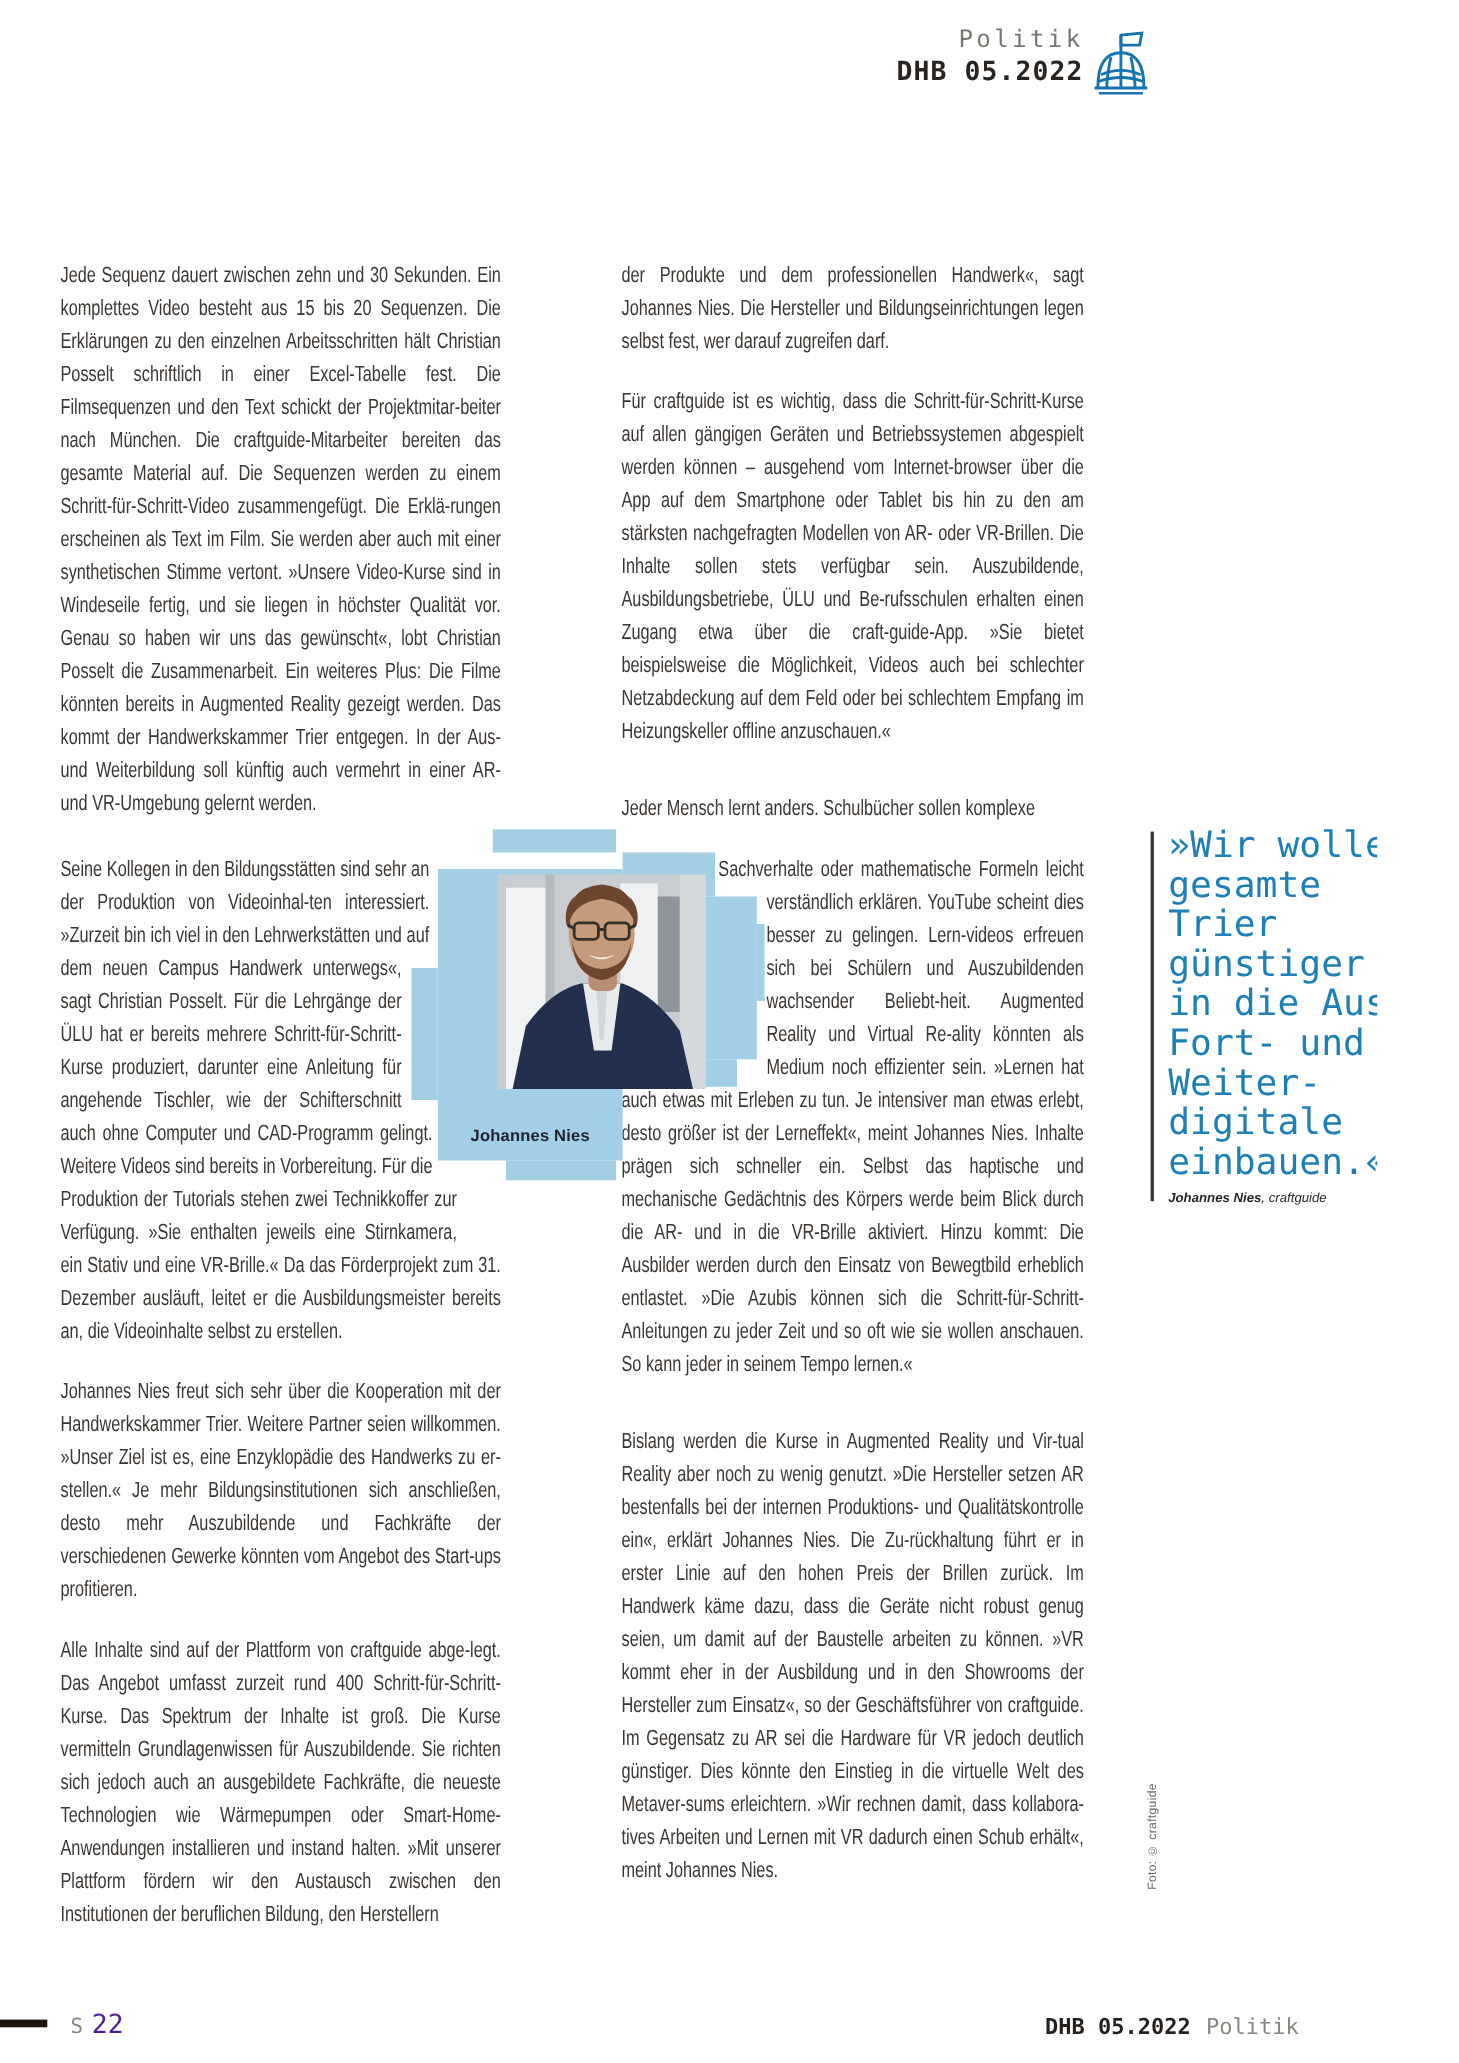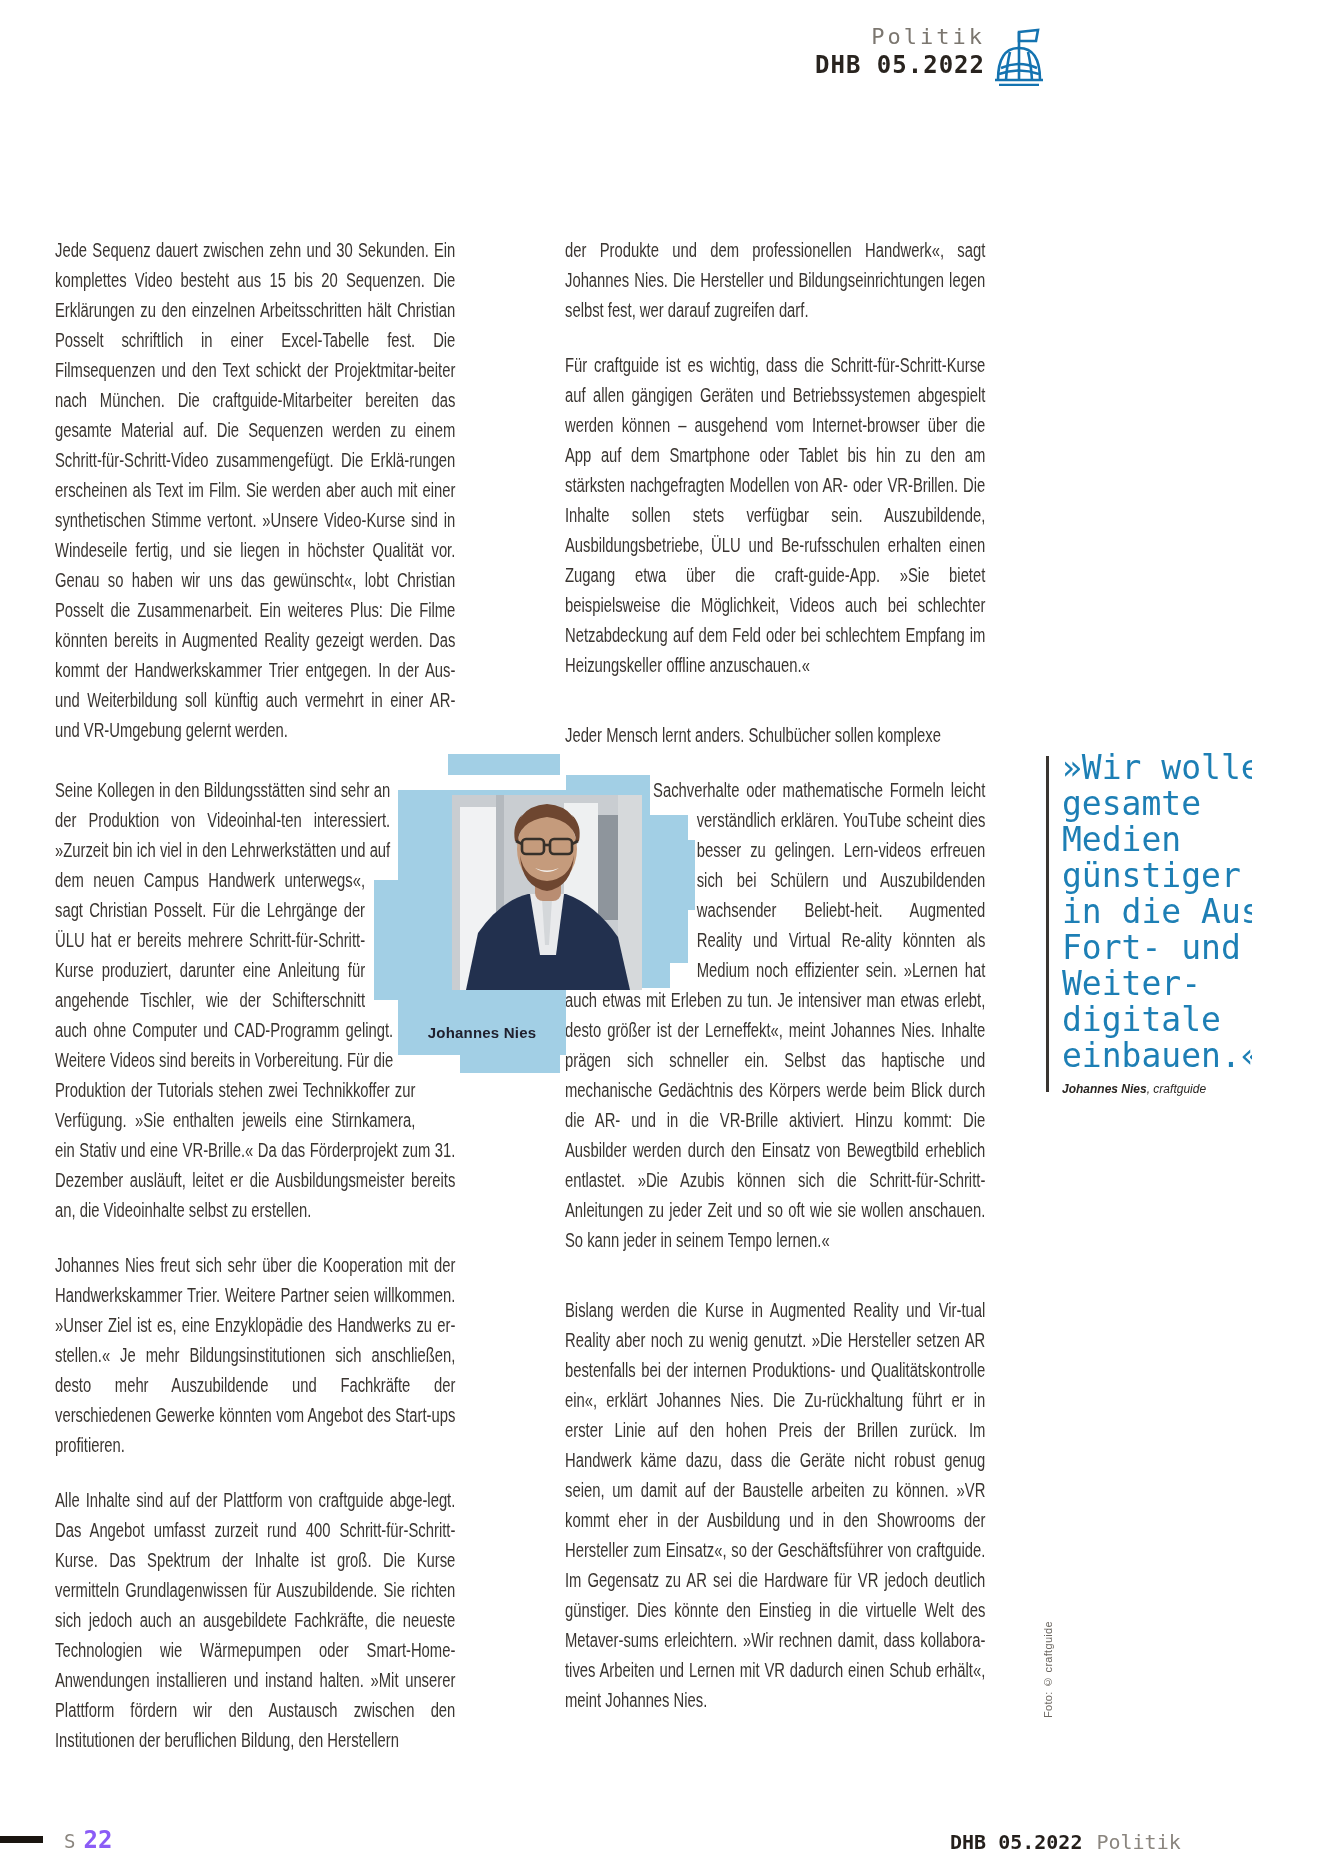--- a/index.html
+++ b/index.html
@@ -58,21 +58,21 @@
   .quote-attr .nm { font-weight:bold; }
   
   .edge-blue { position:absolute; left:1322px; top:941px; width:3px; height:540px; background:#b5dcec; }
   .photo-credit { position:absolute; left:1042px; top:1608px; height:110px;
     writing-mode:vertical-rl; transform:rotate(180deg);
     font-size:11px; color:#6b6660; letter-spacing:0.3px; }
   
   .foot-bar { position:absolute; left:0; top:1836px; width:43px; height:7px; background:#1a1510; }
   .foot-left { position:absolute; left:64px; top:1826px; font-family:"DejaVu Sans Mono", monospace; }
   .foot-s   { font-size:19px; color:#8a857e; margin-right:8px; }
-  .foot-num { font-size:24px; font-weight:bold; color:#8b5cf6; }
+  .foot-num { font-size:24px; font-weight:normal; color:#4c1d95; }
   .foot-right { position:absolute; left:950px; top:1830px; width:282px; 
     font-family:"DejaVu Sans Mono", monospace; font-size:20px; }
   .foot-issue { font-weight:bold; color:#241f1b; }
   .foot-sect  { color:#8a857e; margin-left:14px; }
 </style>
 </head>
 <body>
 
 <div class="page">
 
@@ -152,21 +152,21 @@
       <line x1="70" y1="49" x2="64" y2="46"></line>
       <line x1="120" y1="49" x2="126" y2="46"></line>
     </g>
   </svg>
   <div class="photo-caption">Johannes Nies</div>
 
   <div class="quote-rule"></div>
   <div class="quote">
     <div>»Wir wollen</div>
     <div>gesamte</div>
-    <div>Medien</div>
+    <div>Trier</div>
     <div>günstiger</div>
     <div>in die Aus-,</div>
     <div>Fort- und</div>
     <div>Weiter-</div>
     <div>digitale</div>
     <div>einbauen.«</div>
   </div>
   <div class="quote-attr">
     <span class="nm">Johannes Nies</span><span>, craftguide</span>
   </div>

